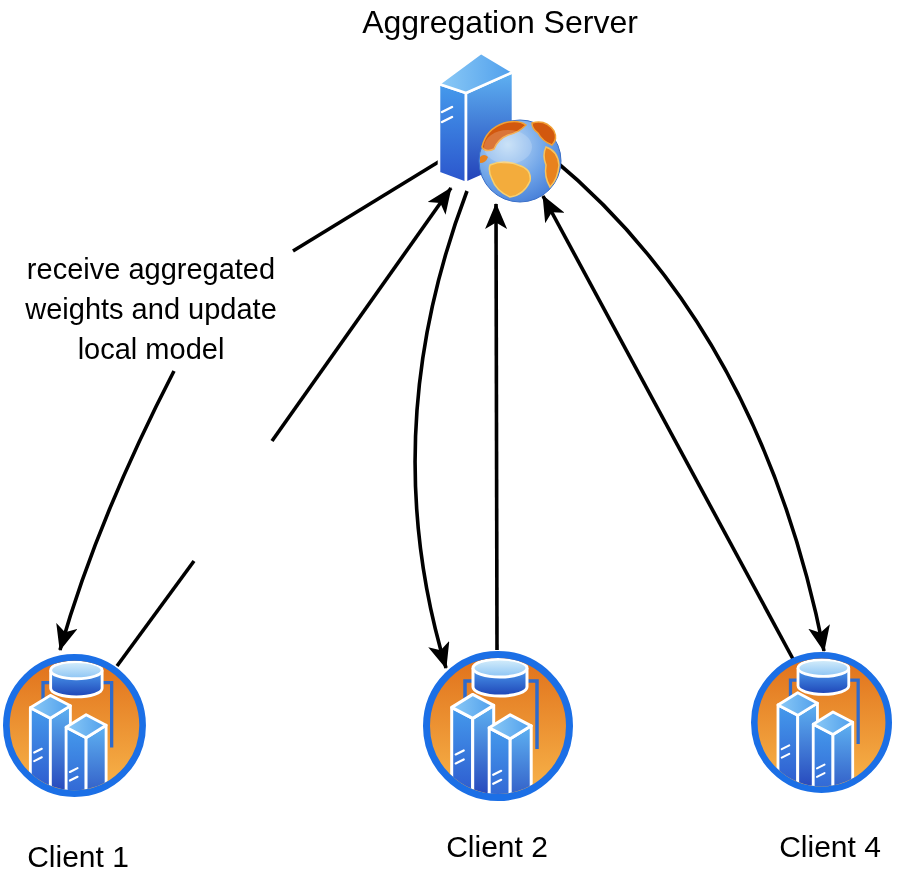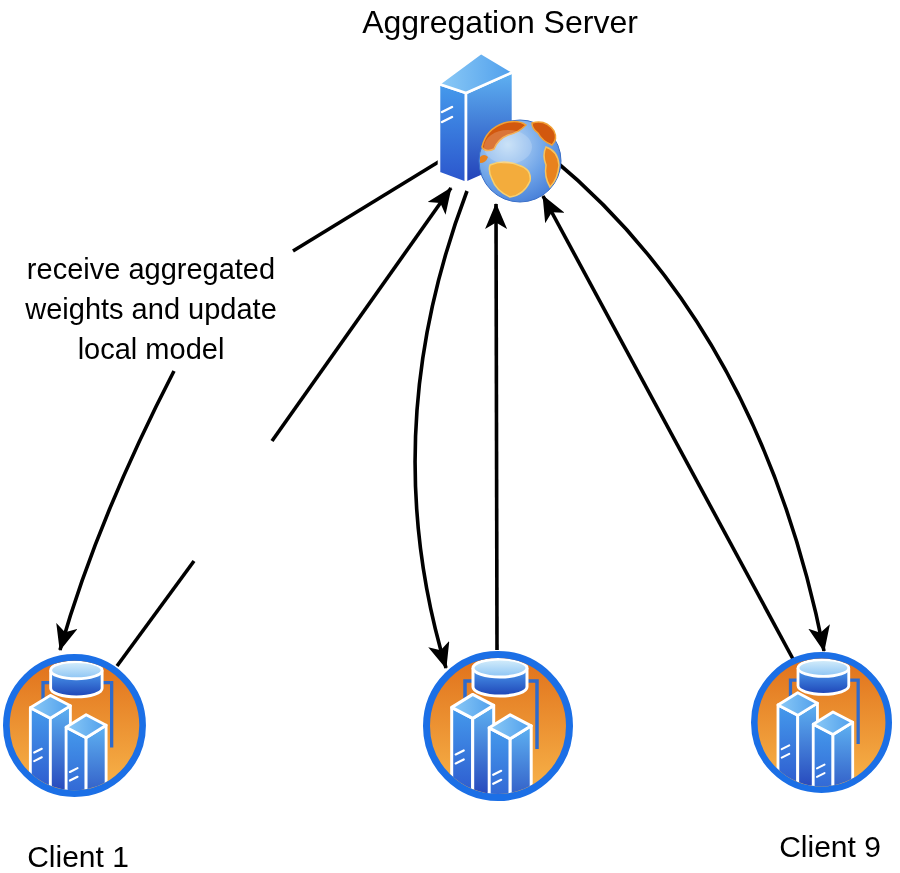--- a/index.html
+++ b/index.html
@@ -127,15 +127,16 @@
 
   <div class="txt annot-txt" style="left:151px; top:249px;">receive aggregated
 weights and update
 local model</div>
 
   <div class="txt title-txt" style="left:500px; top:4px;">Aggregation Server</div>
 
 
   <div class="txt client-txt" style="left:78px; top:824px;margin-top:16px;">Client 1</div>
 
+  <div class="txt client-txt" style="left:497px; top:830px;">Client 2</div>
 
-  <div class="txt client-txt" style="left:830px; top:830px;">Client 9</div>
+  <div class="txt client-txt" style="left:830px; top:830px;">Client 4</div>
 </div>
 
 </body></html>

